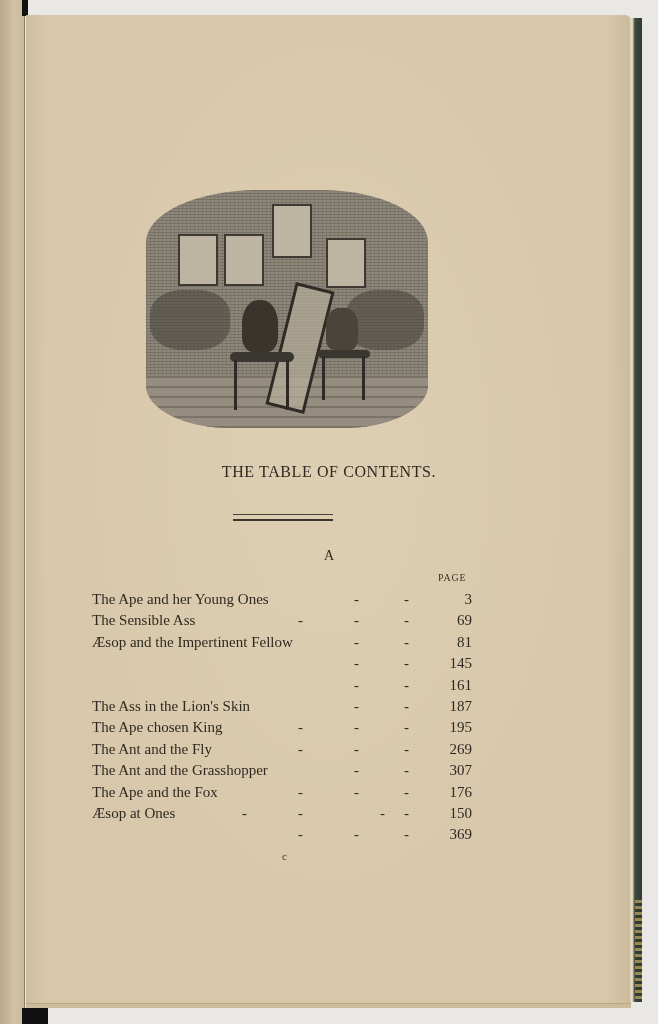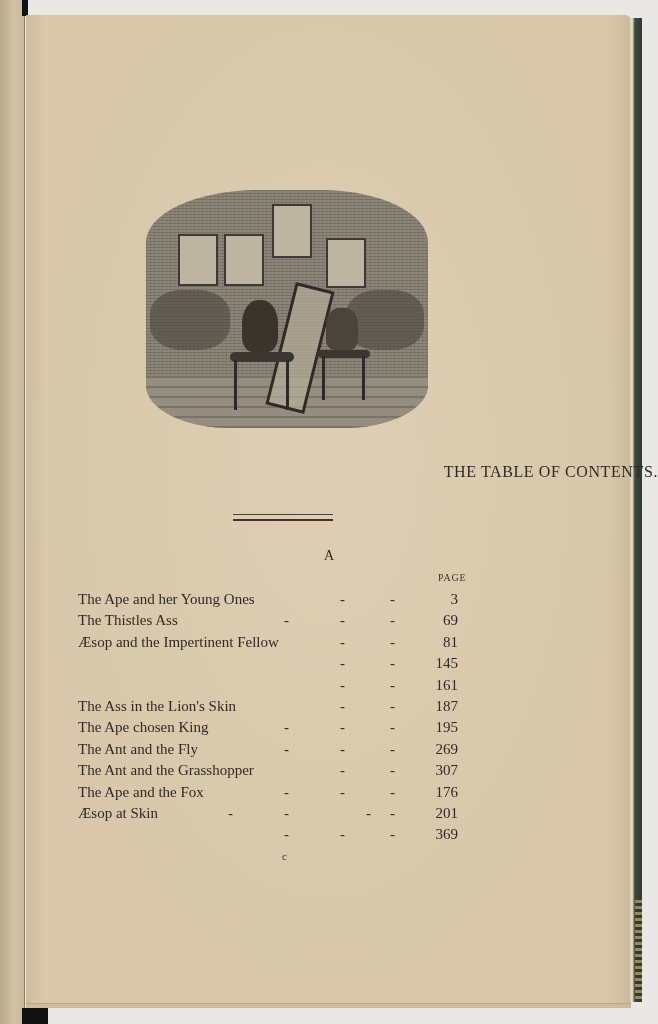--- a/index.html
+++ b/index.html
@@ -49,28 +49,28 @@
     }
     .easel { position: absolute; left: 134px; top: 95px; width: 34px; height: 120px; border: 3px solid #2e2b26; transform: rotate(14deg); background: rgba(190,180,160,0.6); }
     .chair { position: absolute; left: 84px; top: 162px; width: 64px; height: 10px; background: #3a3630; border-radius: 5px; }
     .chair-leg { position: absolute; width: 3px; height: 50px; background: #2e2b26; }
     .stool { position: absolute; left: 172px; top: 160px; width: 52px; height: 8px; background: #3a3630; border-radius: 4px; }
     .monkey { position: absolute; left: 96px; top: 110px; width: 36px; height: 52px; background: #3a342c; border-radius: 45% 45% 30% 30%; }
     .dog { position: absolute; left: 180px; top: 118px; width: 32px; height: 42px; background: #4a443a; border-radius: 40% 40% 25% 25%; }
     .crowd { position: absolute; height: 60px; top: 100px; background: rgba(70,64,54,0.55); border-radius: 40%; }
 
     .title {
-      position: absolute; left: 0; width: 100%; top: 463px; text-align: right;
+      position: absolute; left: 0; width: 100%; top: 463px; text-align: center;
       font-size: 16px; letter-spacing: 0.6px; color: #2e2a22;
     }
     .rule { position: absolute; left: 233px; top: 514px; width: 100px; height: 4px;
       border-top: 1px solid #4a4438; border-bottom: 2px solid #3a352c; }
     .letter { position: absolute; left: 0; width: 100%; top: 548px; text-align: center; font-size: 14px; color: #2e2a22; }
     .page-head { position: absolute; left: 438px; top: 572px; font-size: 10px; letter-spacing: 0.8px; color: #3a352c; }
-    .toc { position: absolute; left: 78px; top: 589px; width: 380px; font-family: Liberation Serif, serif; }
+    .toc { position: absolute; left: 92px; top: 589px; width: 380px; font-family: Liberation Serif, serif; }
     .toc-row { position: relative; height: 21.4px; font-size: 15px; color: #2e2a22; line-height: 21px; }
     .toc-title { position: absolute; left: 0; top: 0; white-space: nowrap; }
     .toc-dash { position: absolute; top: 0; }
     .toc-page { position: absolute; right: 0; top: 0; text-align: right; }
     .signature { position: absolute; left: 282px; top: 850px; font-size: 11px; color: #3a352c; }
   </style>
 </head>
 <body>
 
 <div class="left-page"></div>
@@ -106,21 +106,21 @@
 <div class="page-head">PAGE</div>
 
 <div class="toc" id="toc">
     <div class="toc-row">
       <span class="toc-title">The Ape and her Young Ones</span>
       <span class="toc-dash" style="left: 262px;">-</span>
       <span class="toc-dash" style="left: 312px;">-</span>
       <span class="toc-page">3</span>
     </div>
     <div class="toc-row">
-      <span class="toc-title">The Thistles Ass</span>
+      <span class="toc-title">The Sensible Ass</span>
       <span class="toc-dash" style="left: 206px;">-</span>
       <span class="toc-dash" style="left: 262px;">-</span>
       <span class="toc-dash" style="left: 312px;">-</span>
       <span class="toc-page">69</span>
     </div>
     <div class="toc-row">
       <span class="toc-title">Æsop and the Impertinent Fellow</span>
       <span class="toc-dash" style="left: 262px;">-</span>
       <span class="toc-dash" style="left: 312px;">-</span>
       <span class="toc-page">81</span>
@@ -162,26 +162,26 @@
       <span class="toc-page">307</span>
     </div>
     <div class="toc-row">
       <span class="toc-title">The Ape and the Fox</span>
       <span class="toc-dash" style="left: 206px;">-</span>
       <span class="toc-dash" style="left: 262px;">-</span>
       <span class="toc-dash" style="left: 312px;">-</span>
       <span class="toc-page">176</span>
     </div>
     <div class="toc-row">
-      <span class="toc-title">Æsop at Skin</span>
+      <span class="toc-title">Æsop at Ones</span>
       <span class="toc-dash" style="left: 150px;">-</span>
       <span class="toc-dash" style="left: 206px;">-</span>
       <span class="toc-dash" style="left: 288px;">-</span>
       <span class="toc-dash" style="left: 312px;">-</span>
-      <span class="toc-page">201</span>
+      <span class="toc-page">150</span>
     </div>
     <div class="toc-row">
       <span class="toc-dash" style="left: 206px;">-</span>
       <span class="toc-dash" style="left: 262px;">-</span>
       <span class="toc-dash" style="left: 312px;">-</span>
       <span class="toc-page">369</span>
     </div>
   </div>
 
 <div class="signature">c</div>

